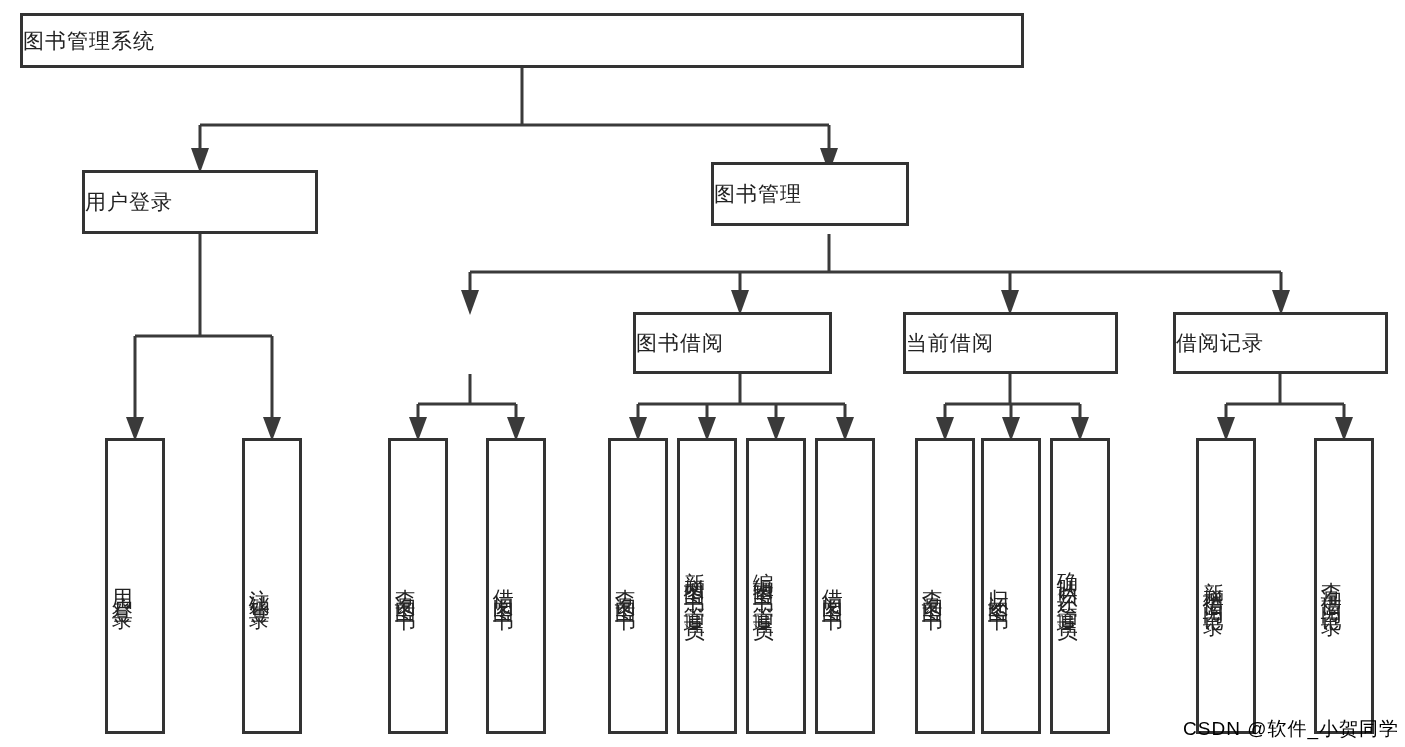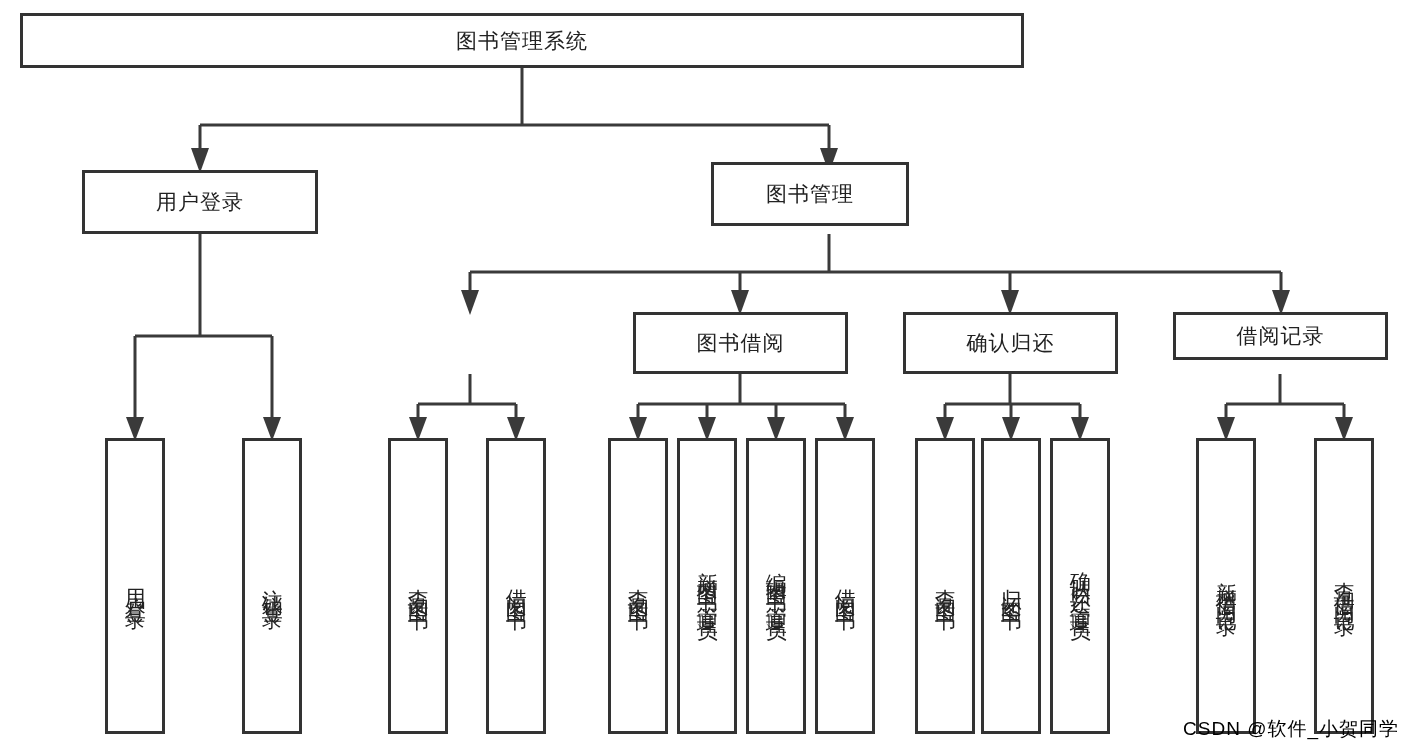--- a/index.html
+++ b/index.html
@@ -14,40 +14,40 @@
   #connectors{position:absolute;left:0;top:0;z-index:1;}
   #connectors path{stroke:#3a3a3a;stroke-width:3;fill:none;}
   #connectors polygon{fill:#3a3a3a;stroke:none;}
   .box{
     position:absolute;
     box-sizing:border-box;
     border:3px solid #333333;
     background:#ffffff;
     display:flex;
     align-items:center;
-    justify-content:center;
+    justify-content:flex-start;
     z-index:2;
   }
   .hbox{font-size:21px;letter-spacing:1px;}
   .vbox span{
     writing-mode:vertical-rl;
     font-size:21px;
     letter-spacing:7px;
     line-height:1.35;
     white-space:nowrap;
   }
   .hbox span{white-space:nowrap;}
   
   #node-root{left:20px;top:13px;width:1004px;height:55px;}
   #node-user-login{left:82px;top:170px;width:236px;height:64px;}
   #node-book-management{left:711px;top:162px;width:198px;height:64px;}
   #node-new-book-recommend{left:363px;top:312px;width:215px;height:62px;}
-  #node-book-borrow{left:633px;top:312px;width:215px;height:62px;}
+  #node-book-borrow{left:633px;top:312px;width:199px;height:62px;}
   #node-current-borrow{left:903px;top:312px;width:215px;height:62px;}
-  #node-borrow-records{left:1173px;top:312px;width:215px;height:48px;}
+  #node-borrow-records{left:1173px;top:312px;width:215px;height:62px;}
   .leaf{top:438px;width:60px;height:296px;}
   #leaf-user-login{left:105px;}
   #leaf-logout{left:242px;}
   #leaf-query-book-1{left:388px;}
   #leaf-borrow-book-1{left:486px;}
   #leaf-query-book-2{left:608px;}
   #leaf-add-book{left:677px;}
   #leaf-edit-book{left:746px;}
   #leaf-borrow-book-2{left:815px;}
   #leaf-query-book-3{left:915px;}
@@ -115,21 +115,21 @@
     <span>用户登录</span>
   </div>
   <div class="box hbox" id="node-book-management">
     <span>图书管理</span>
   </div>
 
   <div class="box hbox" id="node-book-borrow">
     <span>图书借阅</span>
   </div>
   <div class="box hbox" id="node-current-borrow">
-    <span>确认归还</span>
+    <span>当前借阅</span>
   </div>
   <div class="box hbox" id="node-borrow-records">
     <span>借阅记录</span>
   </div>
 
   <div class="box vbox leaf" id="leaf-user-login">
     <span>用户登录</span>
   </div>
   <div class="box vbox leaf" id="leaf-logout">
     <span>注销登录</span>

